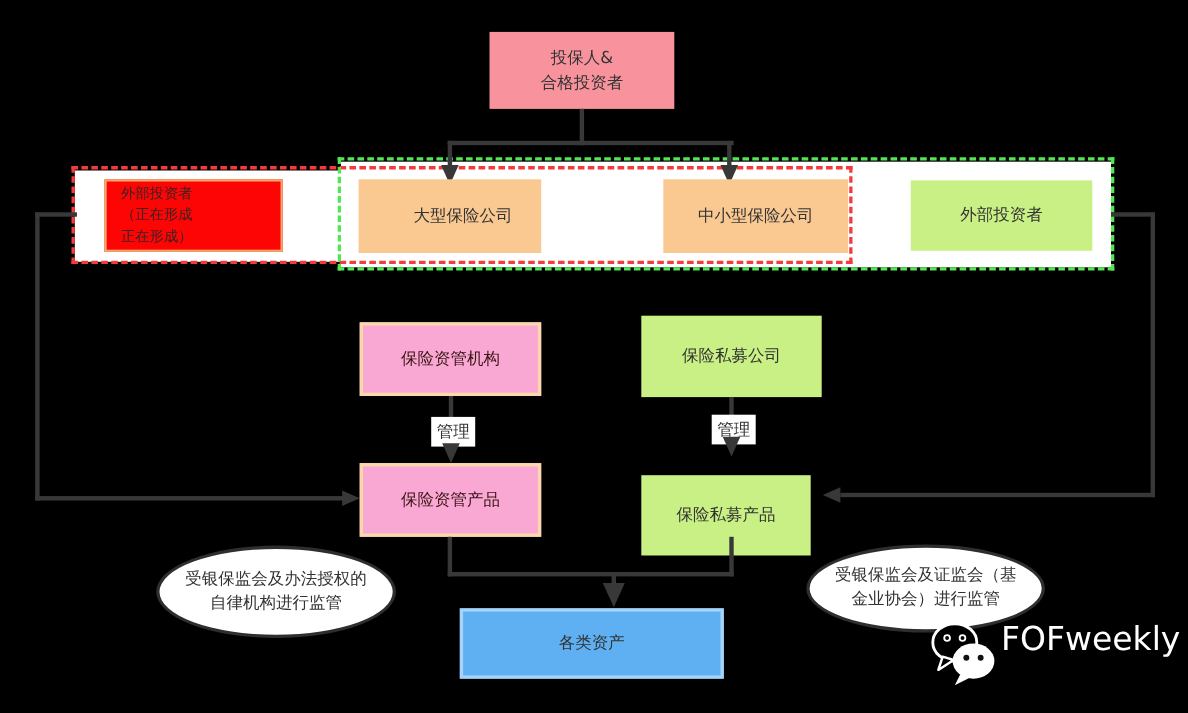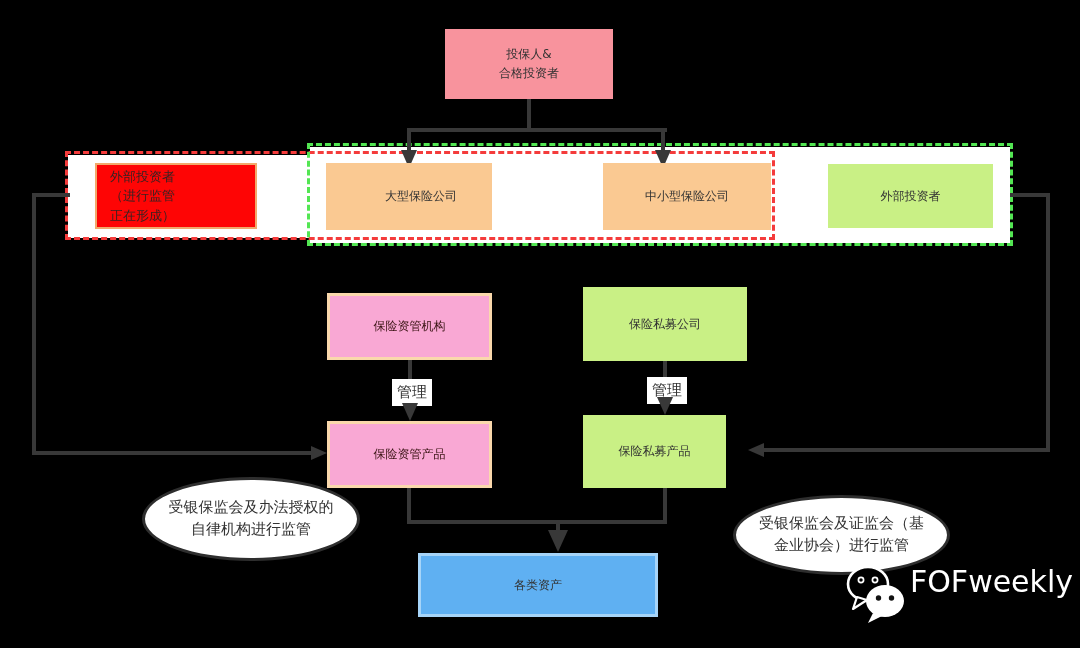--- a/index.html
+++ b/index.html
@@ -9,21 +9,21 @@
   }
   .abs{position:absolute;box-sizing:border-box;}
   
   .fill-white{background:#fff;z-index:1;}
   
   .dash-red{border:3px dashed #F43B3B;z-index:2;background:transparent;}
   .dash-green{border:3px dashed #53E653;z-index:2;background:transparent;}
   
   .box{
     display:flex;flex-direction:column;align-items:center;justify-content:center;
-    text-align:center;color:#333;font-size:12px;line-height:1.55;z-index:3;
+    text-align:center;color:#333;font-size:15px;line-height:1.55;z-index:3;
   }
   .box-pink{background:#F8939D;}
   .box-orange{background:#FAC992;}
   .box-green{background:#C9F085;}
   .box-red{background:#f9a8d4;border:3px solid #FAD8AC;color:#3A1414;}
   .box-red-forming{
     background:#FE0505;border:2px solid #F2A96B;color:#3A2222;
     align-items:flex-start;text-align:left;padding-left:13px;font-size:13px;line-height:1.5;
   }
   .box-blue{background:#5FB0F2;border:3px solid #A6D4F8;}
@@ -68,21 +68,21 @@
 
   <div class="abs line" style="left:527px;top:99px;width:4px;height:33px;"></div>
   <div class="abs line" style="left:407px;top:128px;width:260px;height:4px;"></div>
   <div class="abs line" style="left:407px;top:128px;width:4px;height:26px;"></div>
   <div class="abs line" style="left:661px;top:128px;width:4px;height:26px;"></div>
   <div class="abs tri tri-down" style="left:401px;top:150px;"></div>
   <div class="abs tri tri-down" style="left:655px;top:150px;"></div>
 
   <div class="abs box box-red-forming" style="left:95px;top:163px;width:162px;height:66px;">
     <div>外部投资者</div>
-    <div>（进行监管</div>
+    <div>（正在形成</div>
     <div>正在形成）</div>
   </div>
   <div class="abs box box-orange" style="left:326px;top:163px;width:166px;height:67px;padding-left:24px;">
     <div>大型保险公司</div>
   </div>
   <div class="abs box box-orange" style="left:603px;top:163px;width:168px;height:67px;">
     <div>中小型保险公司</div>
   </div>
   <div class="abs box box-green" style="left:828px;top:164px;width:165px;height:64px;">
     <div>外部投资者</div>
@@ -113,35 +113,35 @@
 
   <div class="abs line" style="left:663px;top:361px;width:4px;height:48px;"></div>
   <div class="abs edge-label" style="left:647px;top:377px;width:40px;height:27px;">
     <span>管理</span>
   </div>
   <div class="abs tri tri-down-sm" style="left:657px;top:397px;"></div>
 
   <div class="abs box box-red" style="left:327px;top:421px;width:165px;height:67px;">
     <div>保险资管产品</div>
   </div>
-  <div class="abs box box-green" style="left:583px;top:415px;width:143px;height:73px;">
+  <div class="abs box box-green" style="left:583px;top:432px;width:154px;height:73px;">
     <div>保险私募产品</div>
   </div>
 
   <div class="abs line" style="left:407px;top:488px;width:4px;height:36px;"></div>
   <div class="abs line" style="left:663px;top:488px;width:4px;height:36px;"></div>
   <div class="abs line" style="left:407px;top:520px;width:260px;height:4px;"></div>
   <div class="abs line" style="left:556px;top:522px;width:4px;height:10px;"></div>
   <div class="abs tri tri-down-big" style="left:548px;top:530px;"></div>
 
   <div class="abs box box-blue" style="left:418px;top:553px;width:240px;height:64px;">
     <div>各类资产</div>
   </div>
 
-  <div class="abs oval" style="left:142px;top:477px;width:218px;height:84px;">
+  <div class="abs oval" style="left:142px;top:496px;width:218px;height:84px;">
     <div>受银保监会及办法授权的</div>
     <div>自律机构进行监管</div>
   </div>
   <div class="abs oval" style="left:733px;top:495px;width:217px;height:80px;font-family:Liberation Serif, serif;">
     <div>受银保监会及证监会（基</div>
     <div>金业协会）进行监管</div>
   </div>
 
   <div class="abs watermark" style="left:845px;top:564px;height:66px;">
     <span style="display:inline-block;width:62px;height:64px;">

